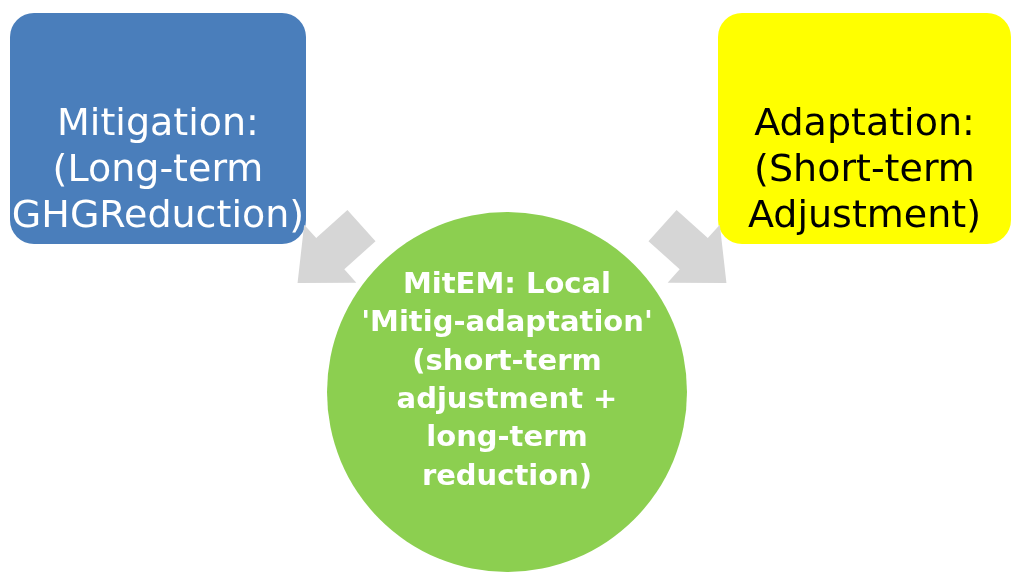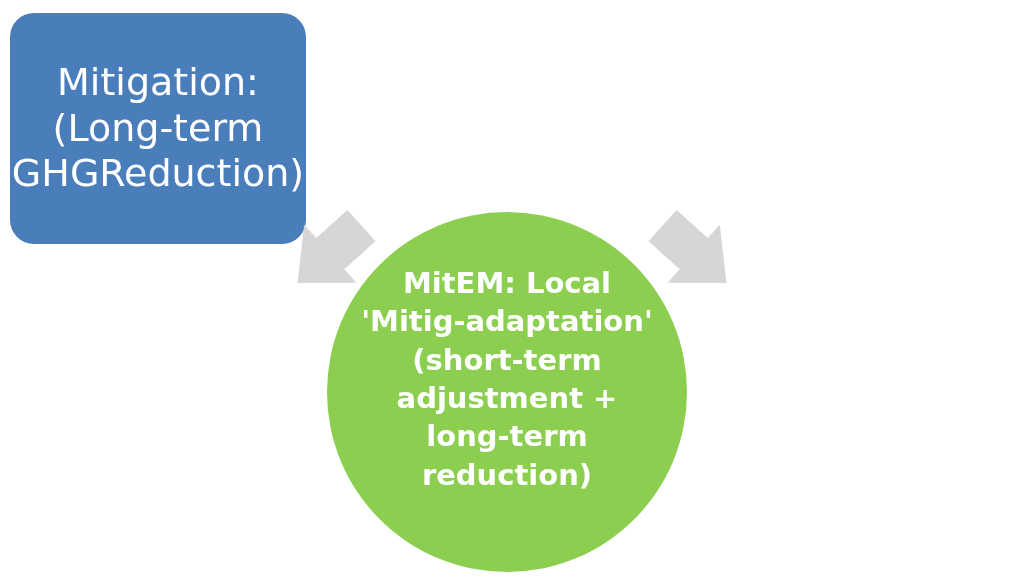--- a/index.html
+++ b/index.html
@@ -15,21 +15,21 @@
     overflow: hidden;
     font-family: "DejaVu Sans", "Liberation Sans", sans-serif;
   }
 
   
   .concept-box {
     position: absolute;
     box-sizing: border-box;
     border-radius: 24px;
     display: flex;
-    align-items: center;
+    align-items: flex-end;
     justify-content: center;
     text-align: center;
     padding: 6px 1px;
   }
   .concept-box .box-text {
     display: block;
     white-space: pre-line;
     line-height: 1.21;
   }
 
@@ -107,20 +107,25 @@
 <body>
 
 <div id="canvas">
 
   <div class="concept-box" id="mitigation-box">
     <span class="box-text">Mitigation:
 (Long-term
 GHGReduction)</span>
   </div>
 
+  <div class="concept-box" id="adaptation-box">
+    <span class="box-text">Adaptation:
+(Short-term
+Adjustment)</span>
+  </div>
 
   <div class="arrow" id="arrow-left">
     <svg viewBox="0 0 90 95" width="90" height="95" aria-hidden="true">
       <g transform="rotate(48 45 47)">
         <polygon fill="#d6d6d6" points="45,92 6,48 24,48 24,6 66,6 66,48 84,48"></polygon>
       </g>
     </svg>
   </div>
 
   <div class="arrow" id="arrow-right">

